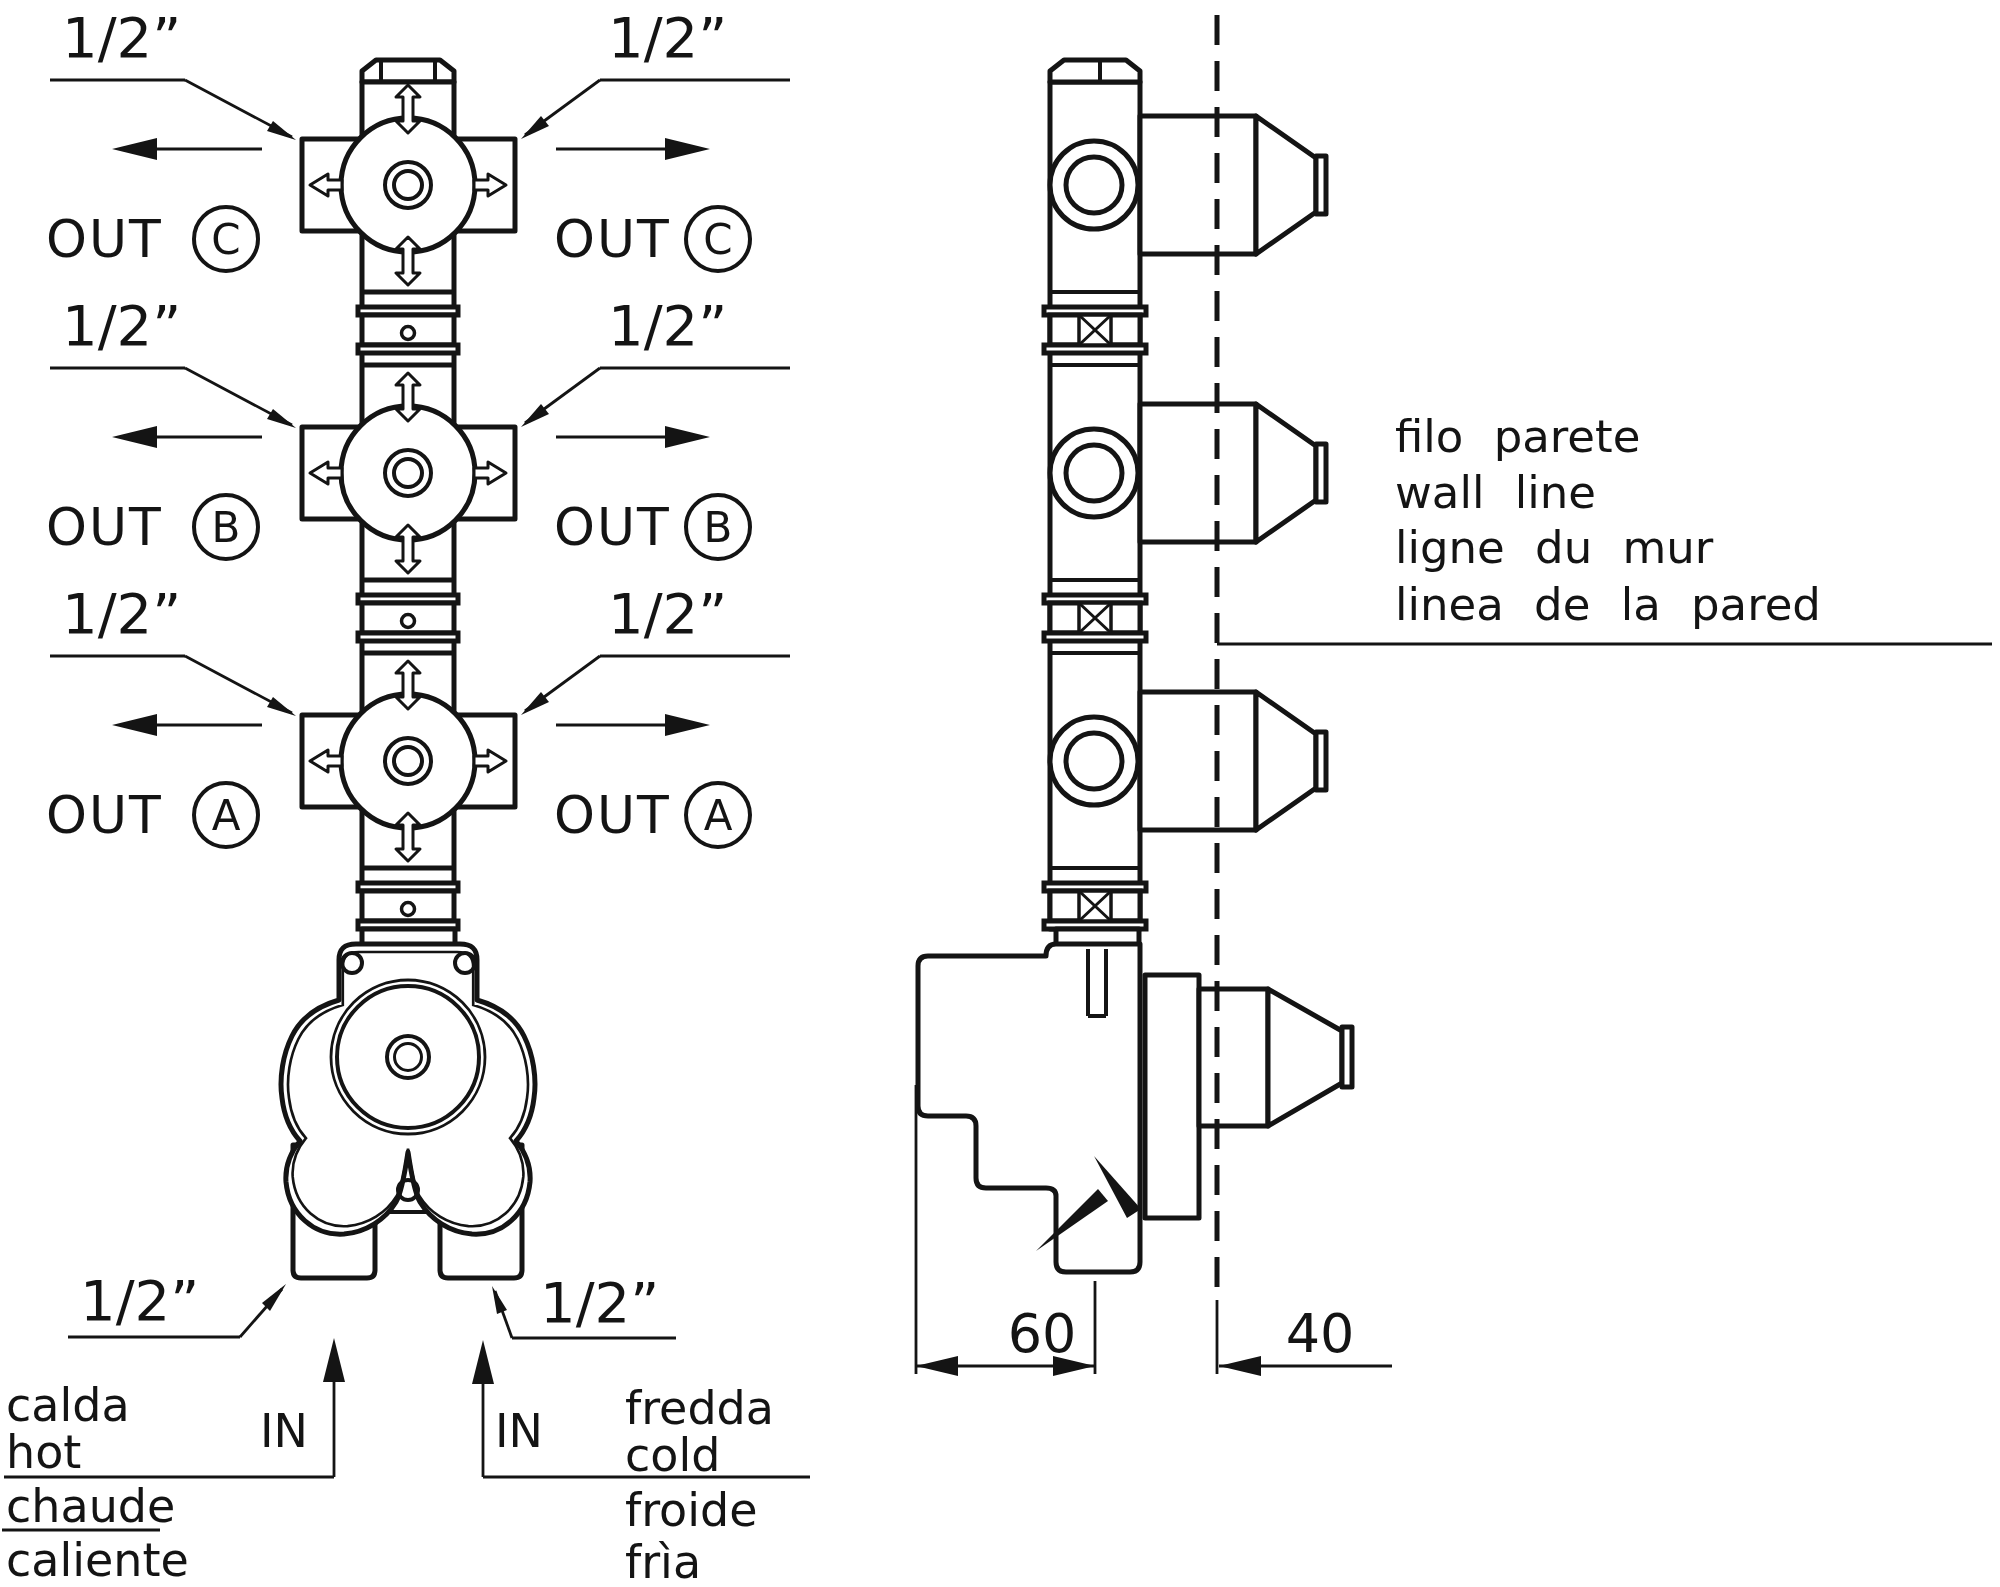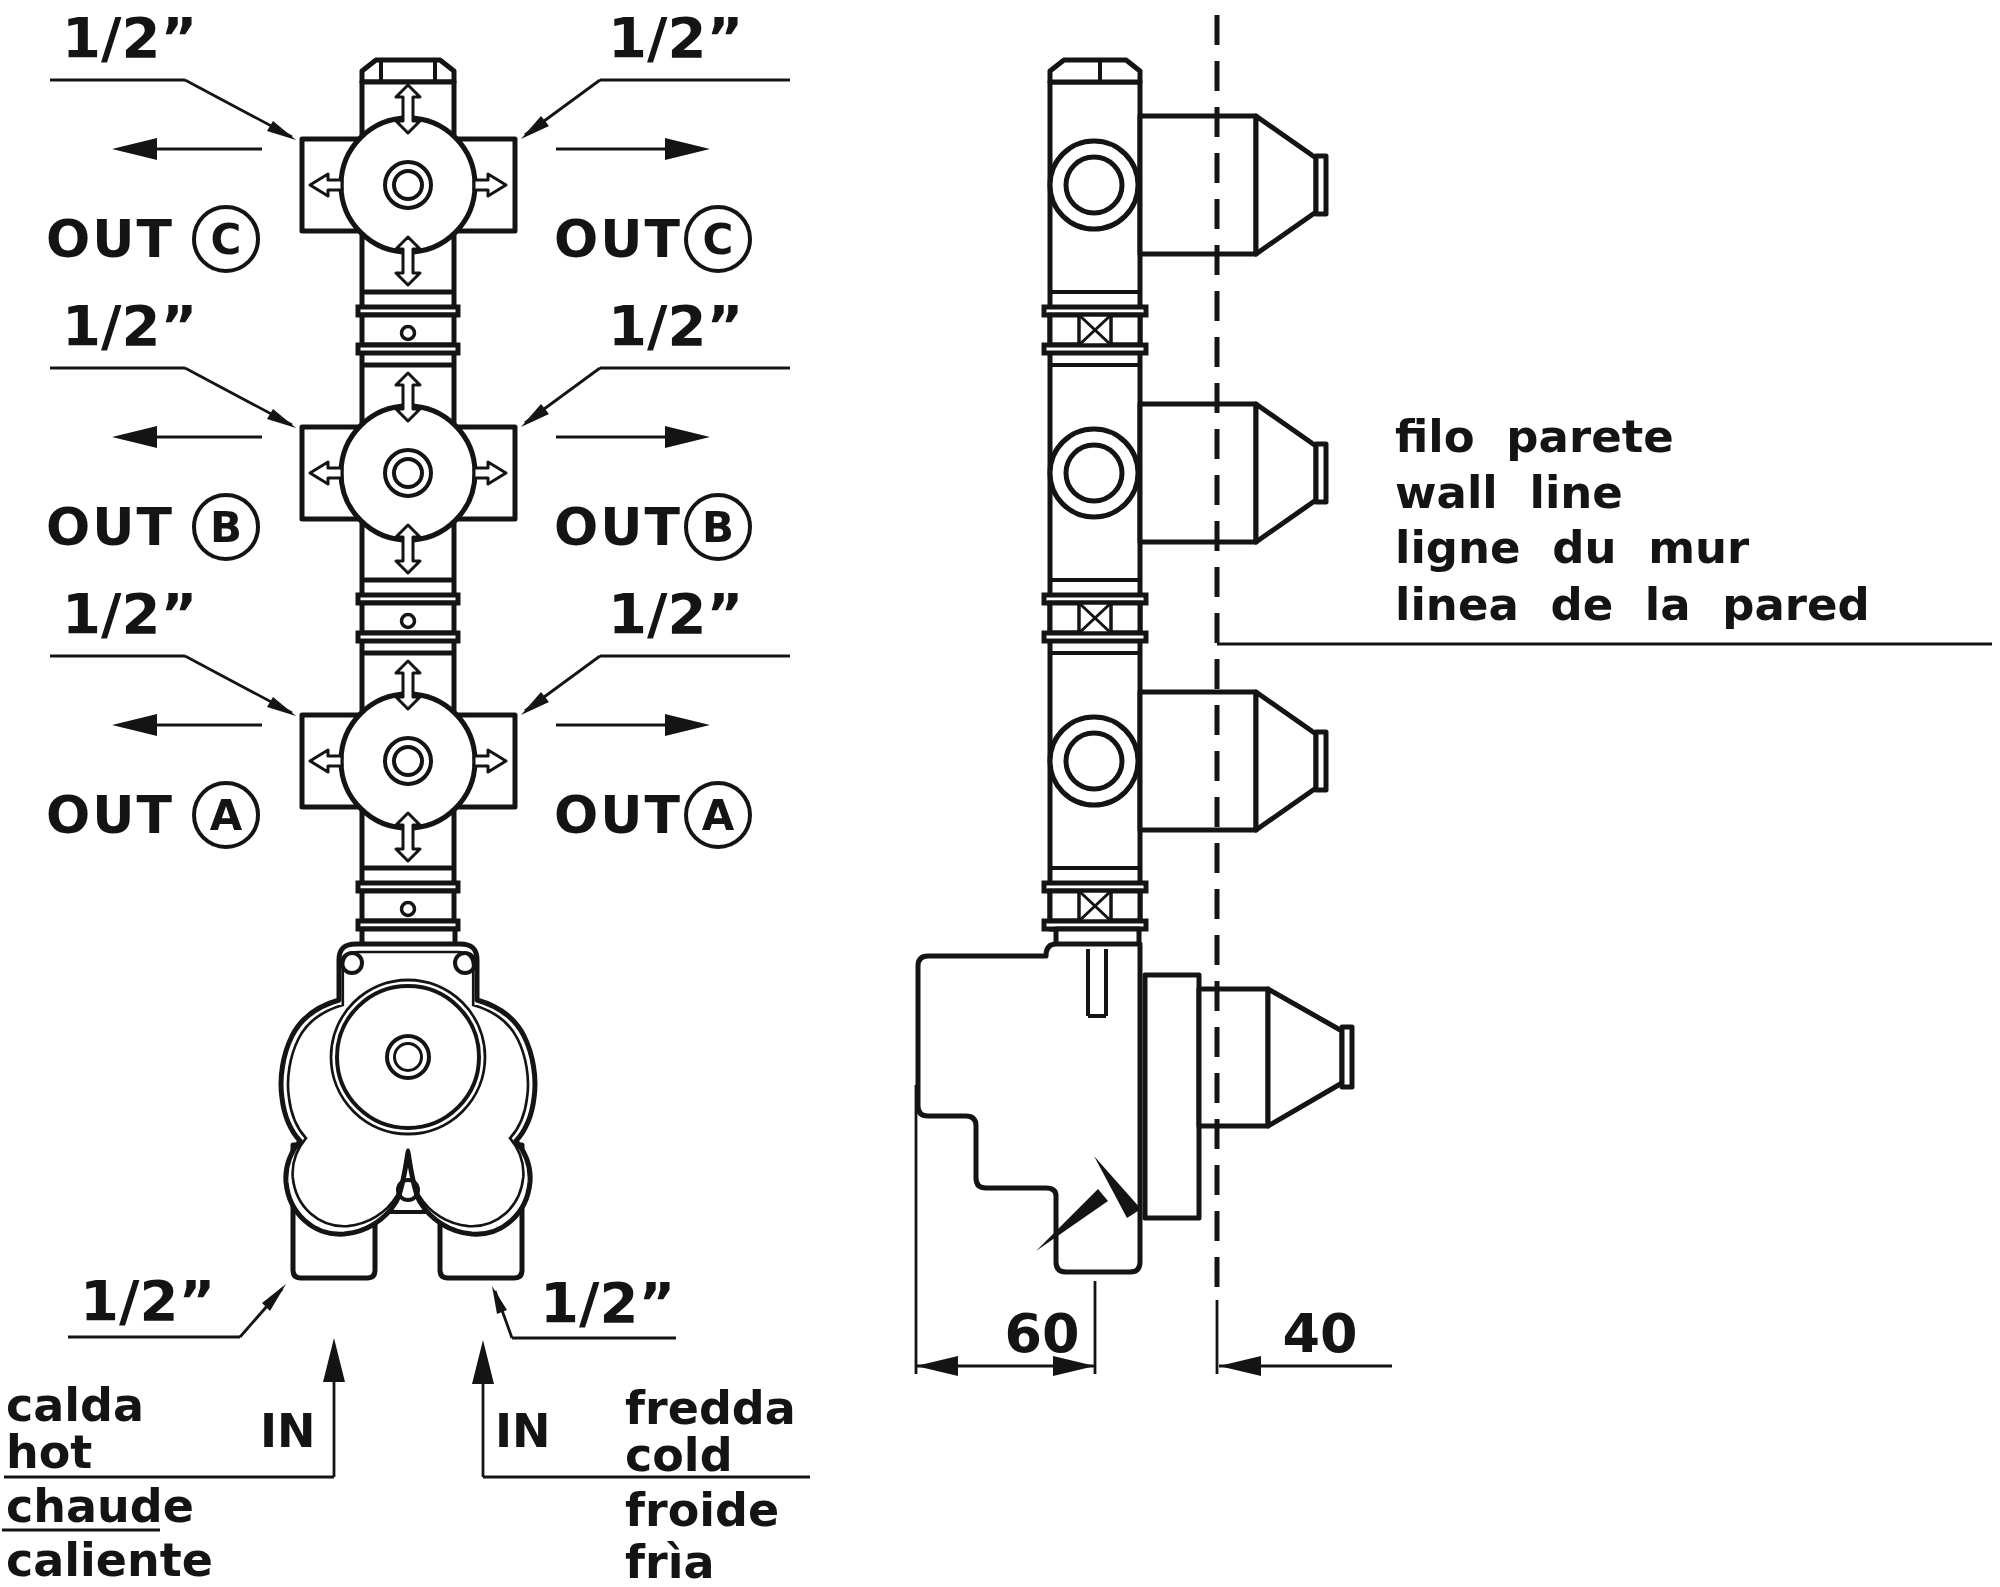--- a/index.html
+++ b/index.html
@@ -1,16 +1,16 @@
 <!DOCTYPE html>
 <html><head>
 <meta charset="utf-8">
 <style>
   html,body{margin:0;padding:0;background:#fff;}
-  .page{width:2000px;height:1587px;background:#fff;position:relative;font-family:"DejaVu Sans",sans-serif;font-weight:bold;}
+  .page{width:2000px;height:1587px;background:#fff;position:relative;font-family:"DejaVu Sans",sans-serif;}
   svg{display:block}
   .tn{fill:none;stroke:#141414;stroke-width:2.8;}
   .md{fill:none;stroke:#141414;stroke-width:4;}
   .wh{fill:#ffffff;stroke:#141414;stroke-width:5;stroke-linejoin:round;}
   .wh4{fill:#ffffff;stroke:#141414;stroke-width:4;stroke-linejoin:round;}
   .wh3{fill:#ffffff;stroke:#141414;stroke-width:3;stroke-linejoin:round;}
   .blk{fill:#141414;stroke:none;}
   .dash{fill:none;stroke:#141414;stroke-width:5;stroke-dasharray:30 16;}
   text{fill:#141414;}
   .t56{font-size:56px;}

